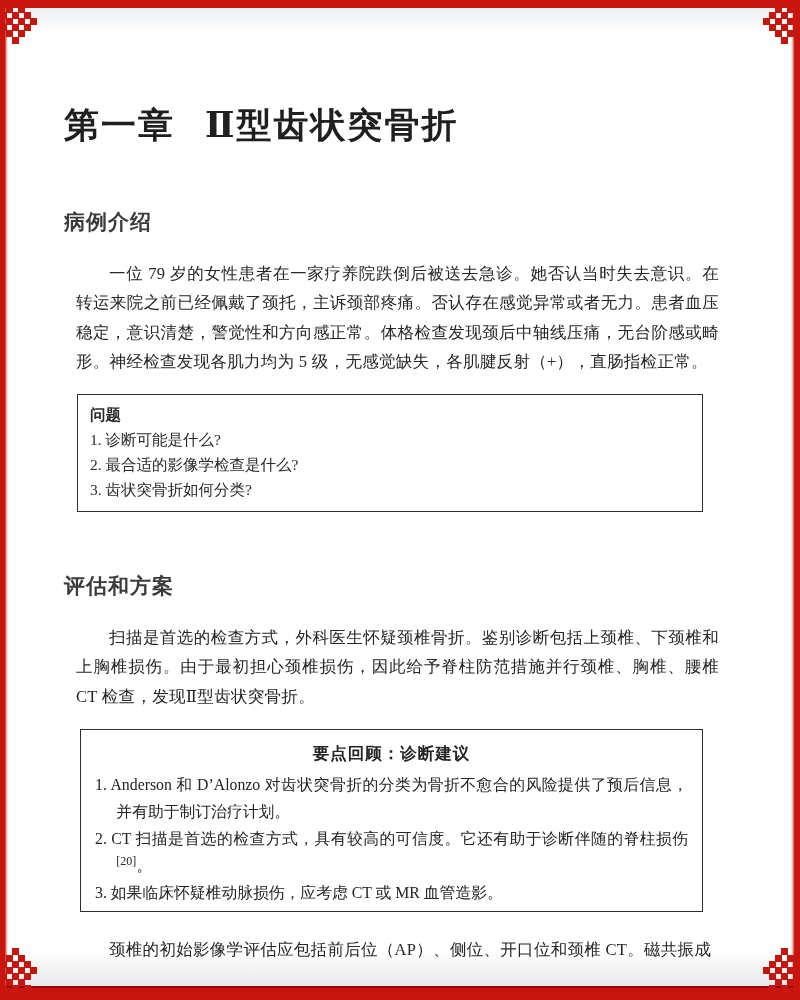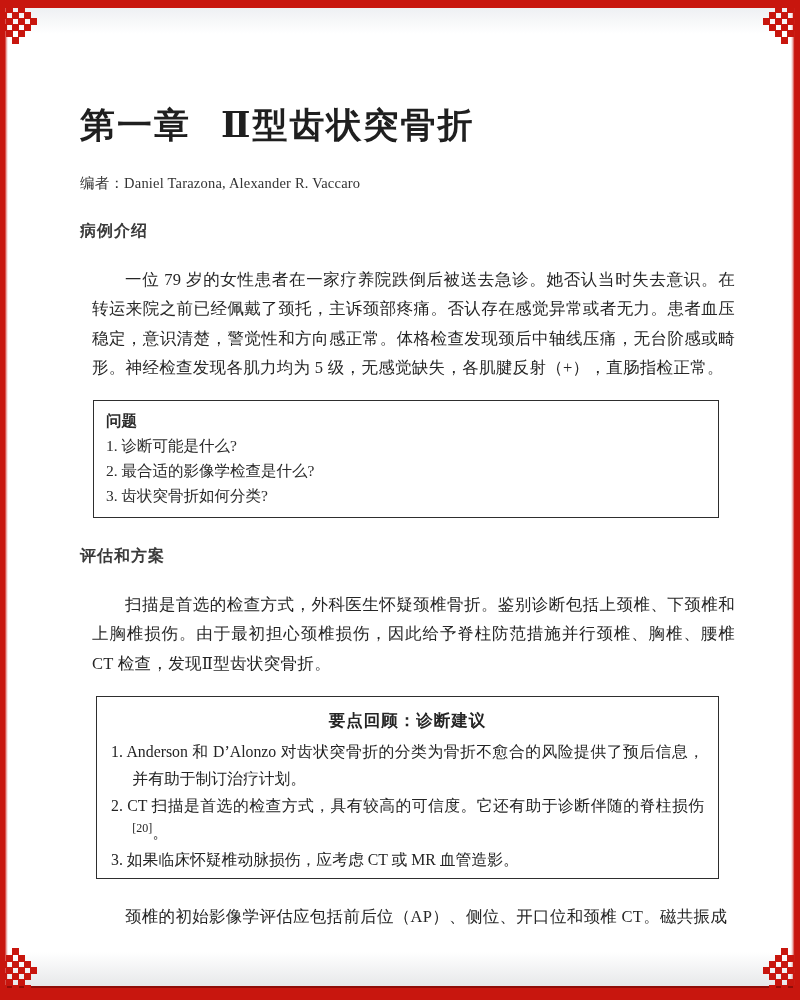--- a/index.html
+++ b/index.html
@@ -23,32 +23,32 @@
   .bottom-shade { position:absolute; left:0; right:0; bottom:14px; height:34px; z-index:1;
                   background:linear-gradient(rgba(255,255,255,0),#e7e8ea); }
   .knot { position:absolute; width:45px; height:45px; z-index:4; }
   .knot svg { width:100%; height:100%; display:block; }
   .knot.tl { left:0; top:0; }
   .knot.tr { right:0; top:0; transform:scaleX(-1); }
   .knot.bl { left:0; bottom:8px; transform:scaleY(-1); }
   .knot.br { right:0; bottom:8px; transform:scale(-1,-1); }
   
   .page {
-    position:absolute; left:16px; top:8px; width:783px; height:966px;
+    position:absolute; left:0; top:8px; width:783px; height:966px;
     padding:0 64px; background:transparent; z-index:2;
   }
   .chapter-title {
     margin-top:96px; font-size:35px; font-weight:700; color:#1f1f1f;
     letter-spacing:2px; line-height:1.25; white-space:nowrap;
   }
   .chapter-title .gap { display:inline-block; width:30px; }
   .editors { margin-top:26px; font-size:14.5px; color:#333; letter-spacing:0.2px; }
   .editors .lbl { font-family:"Liberation Sans","DejaVu Sans",sans-serif; }
   h2.sec {
-    margin-top:28px; font-size:16px; font-weight:600; color:#3a3a3a;
+    margin-top:60px; font-size:21px; font-weight:600; color:#3a3a3a;
     font-family:"Liberation Sans","DejaVu Sans",sans-serif; letter-spacing:1px;
   }
   p.body-par {
     margin-top:23px; font-size:16.5px; line-height:29.5px;
     text-align:justify; text-indent:2em; color:#262626; letter-spacing:0.3px;margin-left:12px;
   }
   
   .qbox {
     margin:17px 16px 0 13px; border:1.5px solid #2e2e2e;
     padding:7px 14px 9px 12px; font-size:15.5px; line-height:25px; color:#2a2a2a;
@@ -157,23 +157,20 @@
     <rect x="12" y="37" width="7" height="7"></rect>
   </svg>
 </div>
 
 <div class="page">
 
   <h1 class="chapter-title">
     <span>第一章</span><span class="gap"></span><span>Ⅱ型齿状突骨折</span>
   </h1>
 
-  <p class="editors">
-    <span class="lbl">编者：</span><span>Daniel Tarazona, Alexander R. Vaccaro</span>
-  </p>
 
   <h2 class="sec">病例介绍</h2>
   <p class="body-par">一位 79 岁的女性患者在一家疗养院跌倒后被送去急诊。她否认当时失去意识。在转运来院之前已经佩戴了颈托，主诉颈部疼痛。否认存在感觉异常或者无力。患者血压稳定，意识清楚，警觉性和方向感正常。体格检查发现颈后中轴线压痛，无台阶感或畸形。神经检查发现各肌力均为 5 级，无感觉缺失，各肌腱反射（+），直肠指检正常。</p>
 
   <div class="qbox">
     <div class="qtitle">问题</div>
     <div class="qitem">1. 诊断可能是什么?</div>
     <div class="qitem">2. 最合适的影像学检查是什么?</div>
     <div class="qitem">3. 齿状突骨折如何分类?</div>
   </div>

